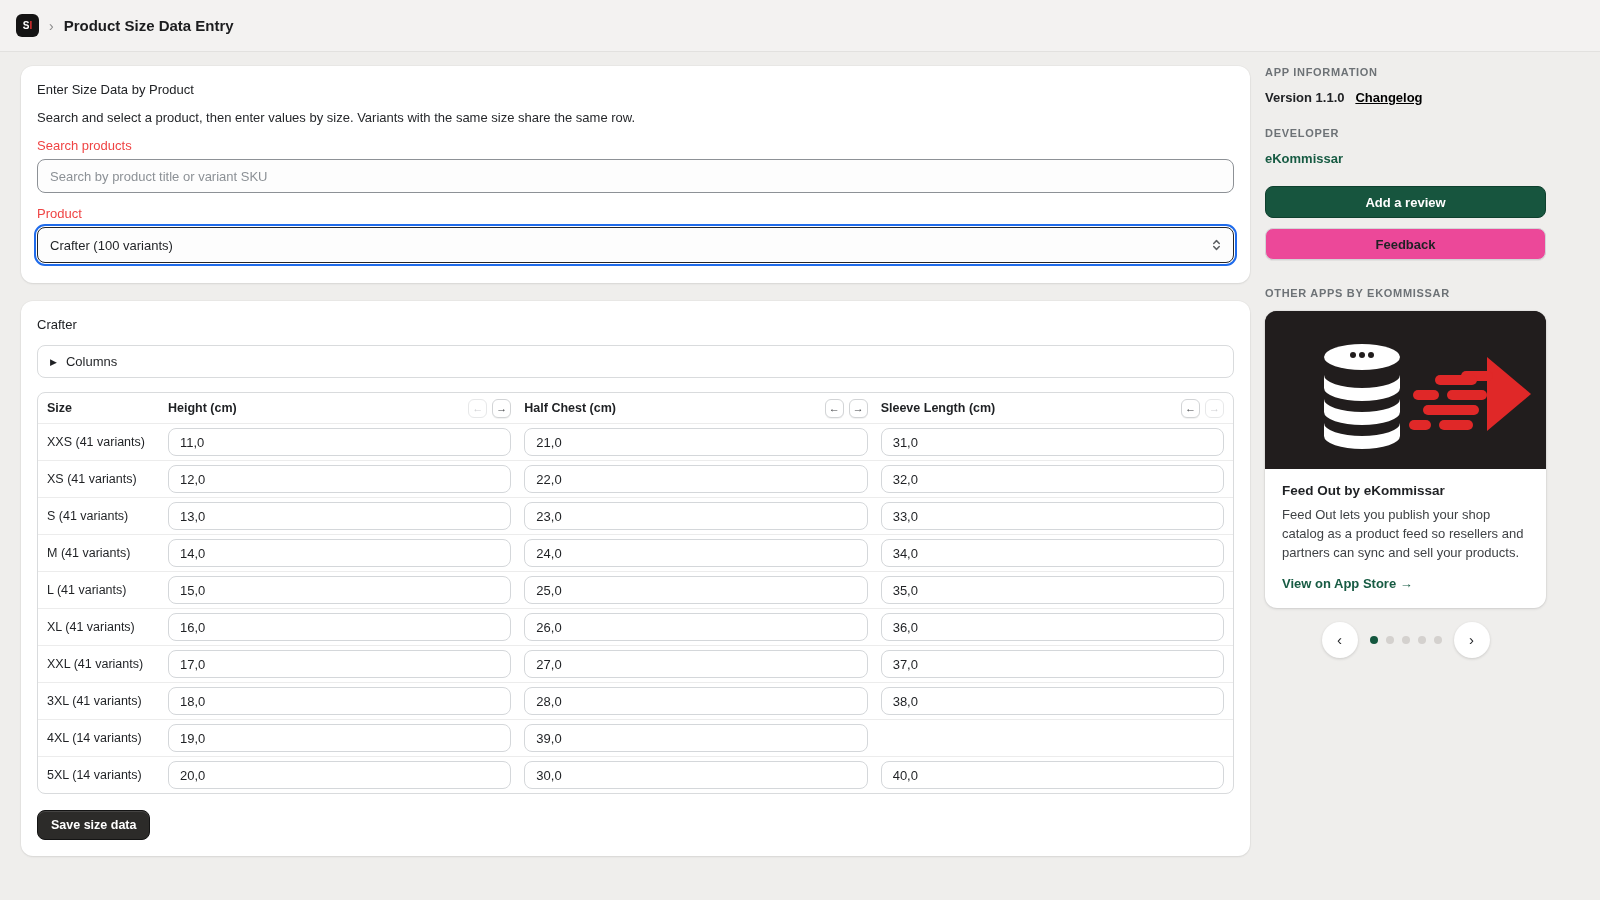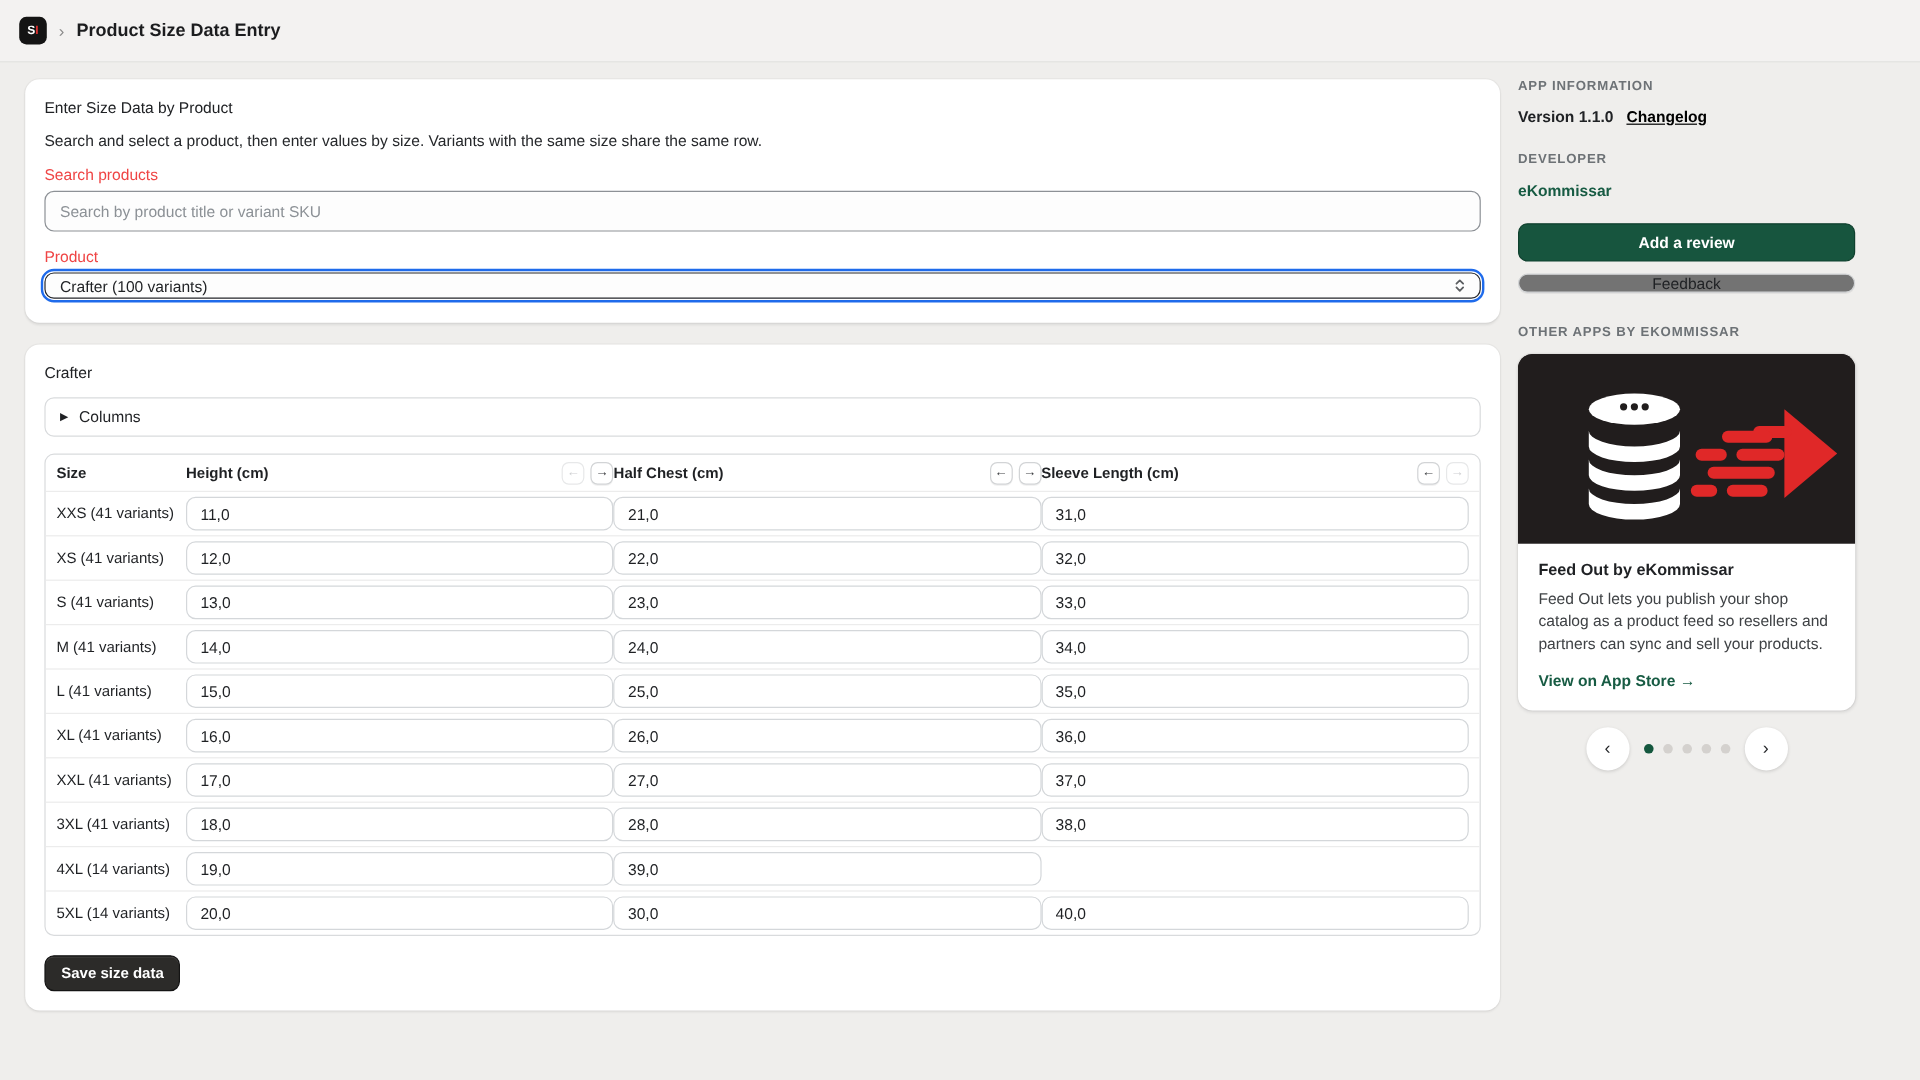--- a/index.html
+++ b/index.html
@@ -37,38 +37,38 @@
   .entry-desc { margin-top:13px; color:#26282b; }
   .field-label { margin-top:13px; margin-bottom:6px; color:#ef4444; }
 
   .text-input {
     width:100%; height:30px; border:1px solid #8d9196; border-radius:8px;
     padding:16px 12px; font-size:13px; font-family:inherit; background:#fdfdfd; color:#1f2124;
   }
   .text-input::placeholder { color:#8c9196; }
 
   .select-box {
-    width:100%; height:22px; border:1.5px solid #24262a; border-radius:8px;
+    width:100%; height:36px; border:1.5px solid #24262a; border-radius:8px;
     outline:2px solid #1f6beb; outline-offset:1px;
     background:#fdfdfd; display:flex; align-items:center; justify-content:space-between;
     padding:0 10px 0 12px; cursor:pointer; margin-bottom:4px;
   }
 
   
   .columns-box {
     margin-top:13px; border:1px solid #d9dbdd; border-radius:8px;
     padding:8px 12px; background:#fff;
   }
   .columns-box summary { list-style:none; cursor:pointer; display:flex; align-items:center; gap:9px; }
   .columns-box summary::-webkit-details-marker { display:none; }
   .caret { font-size:9px; color:#1f2124; }
 
   .table-box { margin-top:14px; border:1px solid #d9dbdd; border-radius:8px; background:#fff; overflow:hidden; }
   .t-grid {
-    display:grid; grid-template-columns:108px 1fr 1fr 1fr; 
+    display:grid; grid-template-columns:108px 1fr 1fr 1fr; column-gap:13px;
     align-items:center; padding:0 9px;
   }
   .t-head { height:30px; }
   .t-head .size-h { font-weight:bold; font-size:12.5px; }
   .col-head { display:flex; align-items:center; justify-content:space-between; }
   .col-head .lbl { font-weight:bold; font-size:12.5px; }
   .arrow-pair { display:flex; gap:5px; }
   .arrow-btn {
     width:19px; height:19px; border:1px solid #d2d4d6; border-radius:6px;
     background:#fff; color:#3c3e41; font-size:11px; line-height:1;
@@ -98,21 +98,21 @@
   .version-row { margin-bottom:22px; }
   .version-label { font-weight:bold; color:#202225; }
   .green-link { color:#000000; font-weight:bold; text-decoration:underline; cursor:pointer; }
   .dev-name { color:#175b43; font-weight:bold; margin-bottom:20px; cursor:pointer; }
   .btn-review {
     width:100%; height:32px; background:#17553e; color:#fff; font-weight:bold; font-size:13px;
     border:1px solid #0f402e; border-radius:8px; cursor:pointer; font-family:inherit;
     margin-bottom:10px;
   }
   .btn-feedback {
-    width:100%; height:16px; background:#737373; color:#1f2124; font-weight:normal; font-size:13px;
+    width:100%; height:32px; background:#ec4899; color:#1f2124; font-weight:bold; font-size:13px;
     border:1px solid #d2d4d6; border-radius:8px; cursor:pointer; font-family:inherit;
     box-shadow:0 1px 0 rgba(0,0,0,.05); margin-bottom:27px;
   }
   .app-card {
     background:#fff; border-radius:12px; overflow:hidden;
     box-shadow:0 1px 3px rgba(30,32,35,.13), 0 0 0 1px rgba(0,0,0,.03);
   }
   .app-card .img-wrap { display:block; width:100%; height:158px; background:#211d1d; }
   .app-card .body { padding:14px 17px 17px; }
   .app-card .title { font-weight:bold; font-size:13.5px; margin-bottom:8px; }

